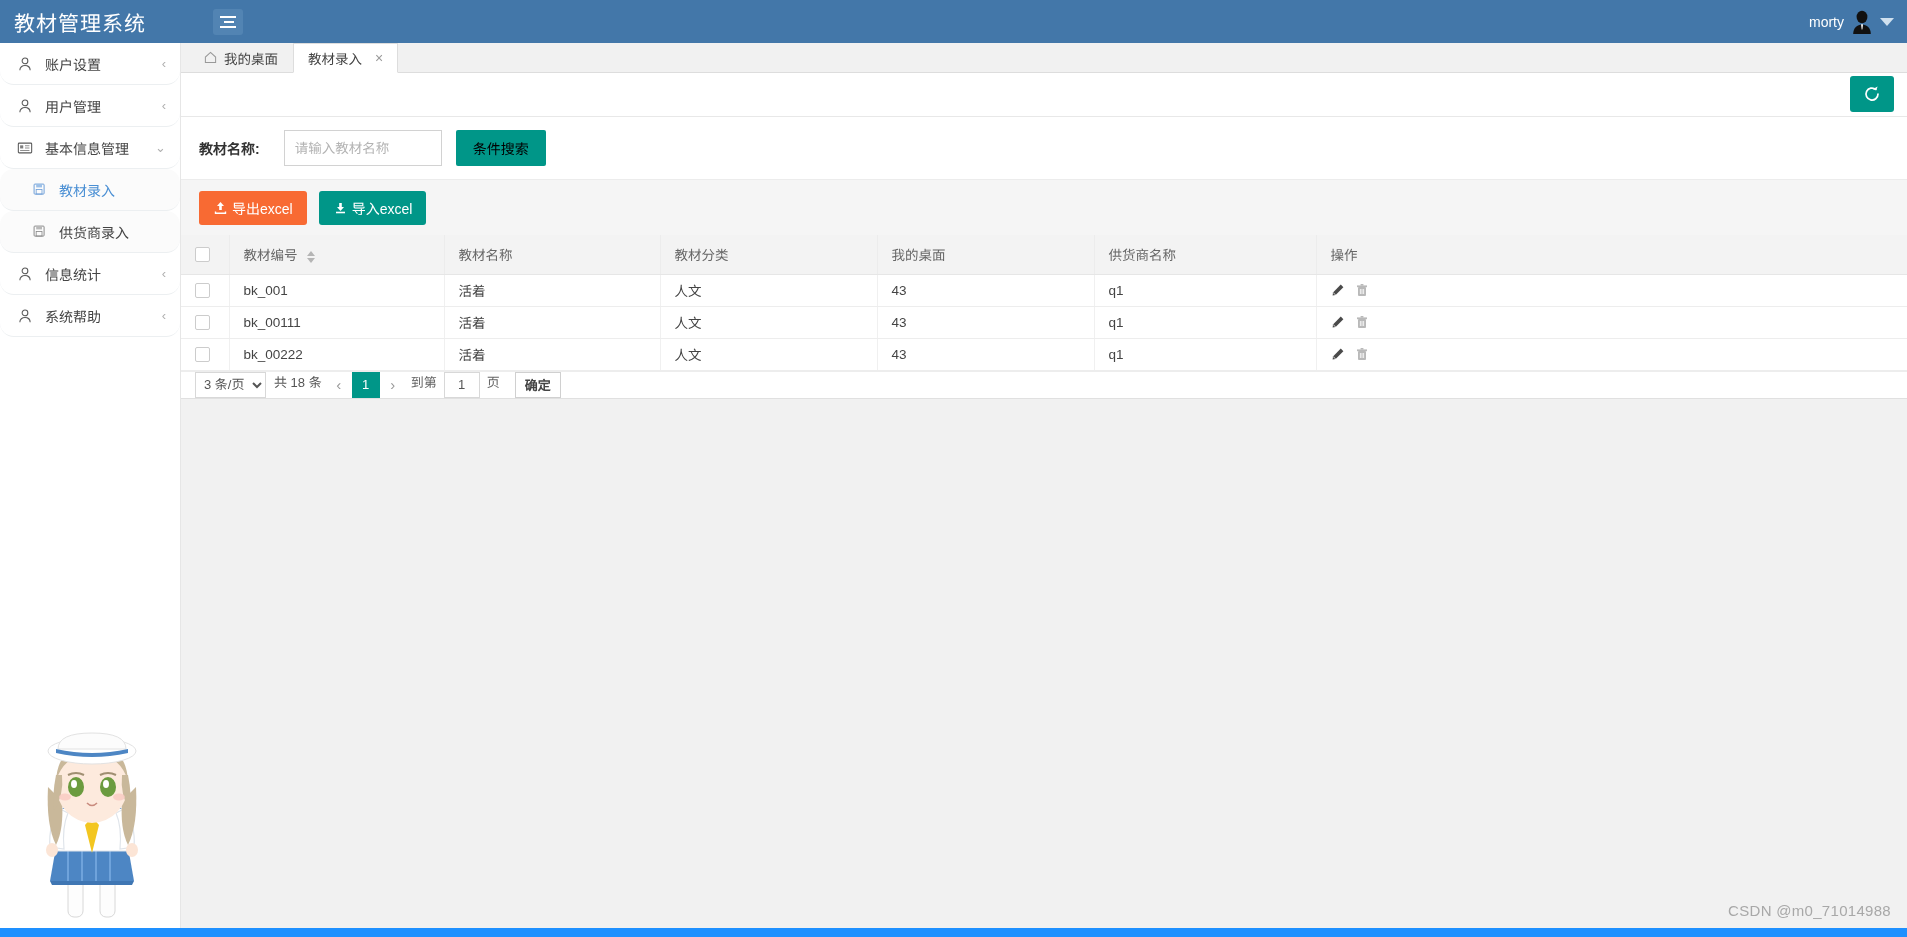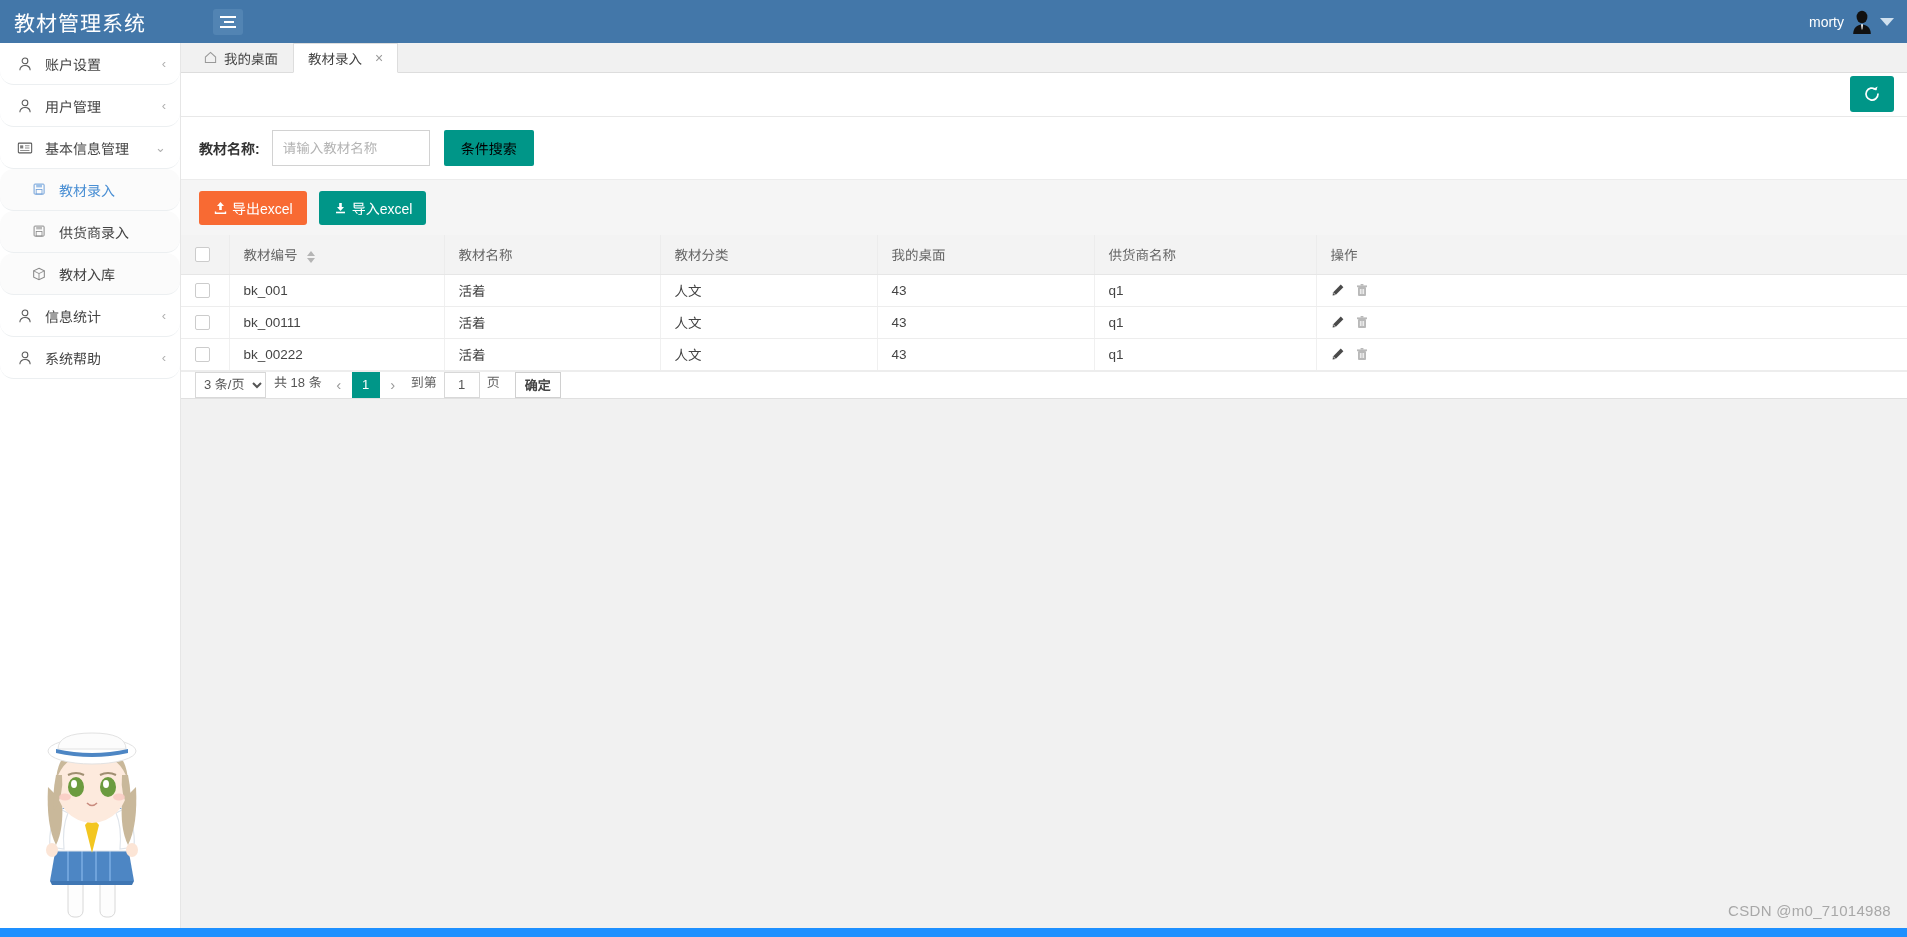--- a/index.html
+++ b/index.html
@@ -97,21 +97,21 @@
     background: #009688; border: none; border-radius: 3px; cursor: pointer;
     display: flex; align-items: center; justify-content: center;
   }
   .refresh-btn svg { width: 20px; height: 20px; }
 
   
   .search-row {
     background: #fff; height: 62px; display: flex; align-items: center;
     padding-left: 18px; gap: 0;
   }
-  .search-label { font-size: 14px; color: #333; font-weight: bold; margin-right: 12px; }
+  .search-label { font-size: 14px; color: #333; font-weight: bold; margin-right: 24px; }
   .search-input {
     width: 158px; height: 36px; border: 1px solid #d2d2d2; background: #fff;
     font-size: 13.5px; color: #333; padding: 0 10px; outline: none;
     font-family: "Liberation Sans", sans-serif;
   }
   .search-input::placeholder { color: #b3b3b3; }
   .search-btn {
     margin-left: 14px; height: 36px; padding: 0 17px; background: #009688;
     border: none; color: #000000; font-size: 14px; cursor: pointer;
     font-family: "Liberation Sans", sans-serif; border-radius: 2px;
@@ -286,29 +286,20 @@
       <span class="mi-icon">
         <svg viewBox="0 0 18 18" width="15" height="15">
             <rect x="2.5" y="2.5" width="12" height="12" rx="1" fill="none" stroke="#8a8a8a" stroke-width="1.2"></rect>
             <rect x="5" y="2.5" width="7" height="4" fill="#b9b9b9"></rect>
             <rect x="5" y="9" width="7" height="5.5" fill="none" stroke="#8a8a8a" stroke-width="1"></rect>
           </svg>
       </span>
       <span class="mi-label">供货商录入</span>
     </div>
 
-    <div class="menu-item sub">
-      <span class="mi-icon">
-        <svg viewBox="0 0 18 18" width="16" height="16">
-            <path d="M9 2.5l6 3v7l-6 3-6-3v-7z" fill="none" stroke="#8a8a8a" stroke-width="1.2"></path>
-            <path d="M3 5.5l6 3 6-3M9 8.5v7" stroke="#8a8a8a" stroke-width="1" fill="none"></path>
-          </svg>
-      </span>
-      <span class="mi-label">教材入库</span>
-    </div>
 
     <div class="menu-item">
       <span class="mi-icon">
         <svg viewBox="0 0 18 18" width="16" height="16">
             <circle cx="9" cy="5.5" r="3.2" fill="none" stroke="#5a5a5a" stroke-width="1.2"></circle>
             <path d="M3.2 16c0-3.3 2.6-5.3 5.8-5.3s5.8 2 5.8 5.3" fill="none" stroke="#5a5a5a" stroke-width="1.2"></path>
           </svg>
       </span>
       <span class="mi-label">信息统计</span>
       <span class="mi-arrow">‹</span>

